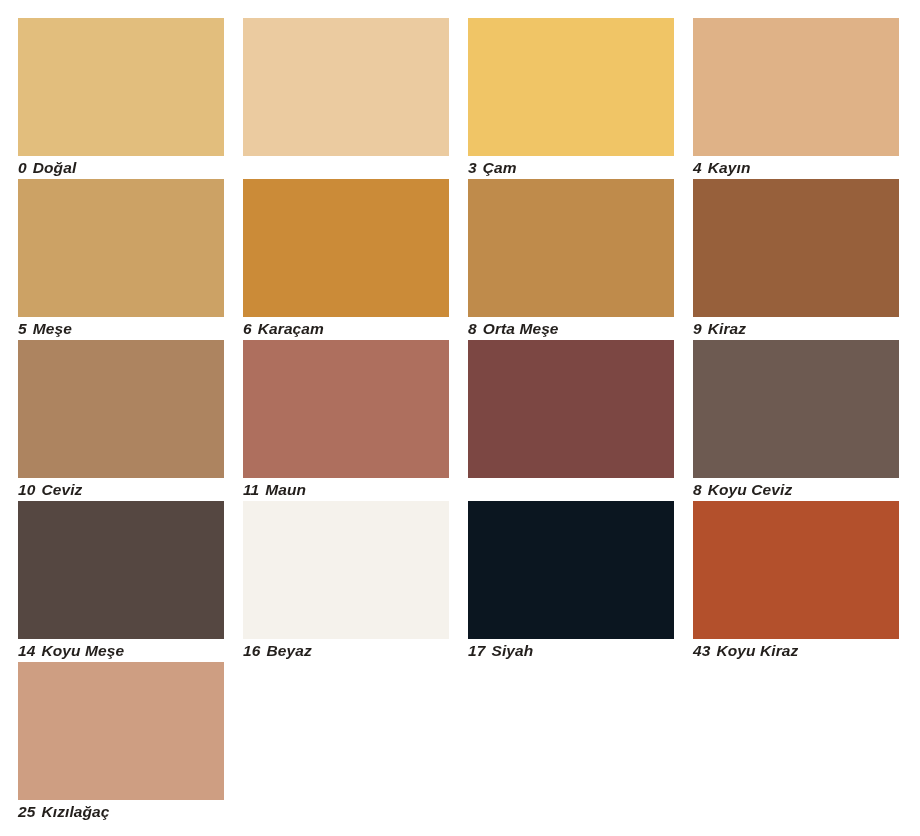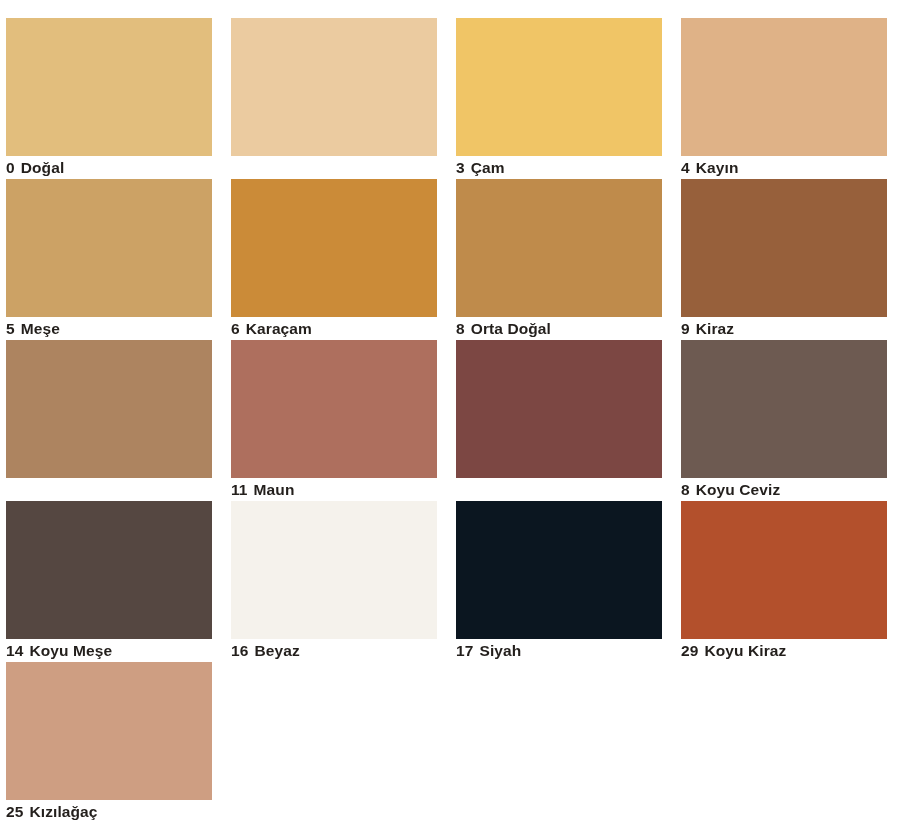--- a/index.html
+++ b/index.html
@@ -18,28 +18,29 @@
 
   #swatch-sheet {
     position: relative;
     width: 920px;
     height: 836px;
     background: #ffffff;
   }
 
   .swatch-grid {
     position: absolute;
-    left: 6px;
+    left: 18px;
     top: 18px;
     width: 884px;
     display: grid;
     grid-template-columns: repeat(4, 206px);
     column-gap: 19px;
     row-gap: 0px;
     grid-auto-rows: 161px;
+    font-style: italic;
   }
 
   .swatch-cell {
     position: relative;
     width: 206px;
     height: 161px;
     box-sizing: border-box;
   }
 
   .swatch-chip {
@@ -98,28 +99,29 @@
       <div class="swatch-cell">
         <div class="swatch-chip" title="Meşe" style="background: rgb(204, 162, 101);"></div>
         <div class="swatch-label"><span class="code">5</span><span class="name">Meşe</span></div>
       </div>
       <div class="swatch-cell">
         <div class="swatch-chip" title="Karaçam" style="background: rgb(203, 139, 56);"></div>
         <div class="swatch-label"><span class="code">6</span><span class="name">Karaçam</span></div>
       </div>
       <div class="swatch-cell">
         <div class="swatch-chip" title="Orta Meşe" style="background: rgb(191, 139, 75);"></div>
-        <div class="swatch-label"><span class="code">8</span><span class="name">Orta Doğal</span></div>
+        <div class="swatch-label"><span class="code">8</span><span class="name">Orta Meşe</span></div>
       </div>
       <div class="swatch-cell">
         <div class="swatch-chip" title="Kiraz" style="background: rgb(151, 96, 59);"></div>
         <div class="swatch-label"><span class="code">9</span><span class="name">Kiraz</span></div>
       </div>
       <div class="swatch-cell">
         <div class="swatch-chip" title="Ceviz" style="background: rgb(173, 132, 96);"></div>
+        <div class="swatch-label"><span class="code">10</span><span class="name">Ceviz</span></div>
       </div>
       <div class="swatch-cell">
         <div class="swatch-chip" title="Maun" style="background: rgb(174, 111, 94);"></div>
         <div class="swatch-label"><span class="code">11</span><span class="name">Maun</span></div>
       </div>
       <div class="swatch-cell">
         <div class="swatch-chip" title="Koyu Maun" style="background: rgb(124, 71, 67);"></div>
       </div>
       <div class="swatch-cell">
         <div class="swatch-chip" title="Koyu Ceviz" style="background: rgb(109, 90, 81);"></div>
@@ -132,21 +134,21 @@
       <div class="swatch-cell">
         <div class="swatch-chip" title="Beyaz" style="background: rgb(245, 242, 236);"></div>
         <div class="swatch-label"><span class="code">16</span><span class="name">Beyaz</span></div>
       </div>
       <div class="swatch-cell">
         <div class="swatch-chip" title="Siyah" style="background: rgb(11, 22, 32);"></div>
         <div class="swatch-label"><span class="code">17</span><span class="name">Siyah</span></div>
       </div>
       <div class="swatch-cell">
         <div class="swatch-chip" title="Koyu Kiraz" style="background: rgb(179, 80, 44);"></div>
-        <div class="swatch-label"><span class="code">29</span><span class="name">Koyu Kiraz</span></div>
+        <div class="swatch-label"><span class="code">43</span><span class="name">Koyu Kiraz</span></div>
       </div>
       <div class="swatch-cell">
         <div class="swatch-chip" title="Kızılağaç" style="background: rgb(206, 158, 130);"></div>
         <div class="swatch-label"><span class="code">25</span><span class="name">Kızılağaç</span></div>
       </div>
       <div class="swatch-cell is-empty"></div>
       <div class="swatch-cell is-empty"></div>
       <div class="swatch-cell is-empty"></div>
     </div>
 </div>

